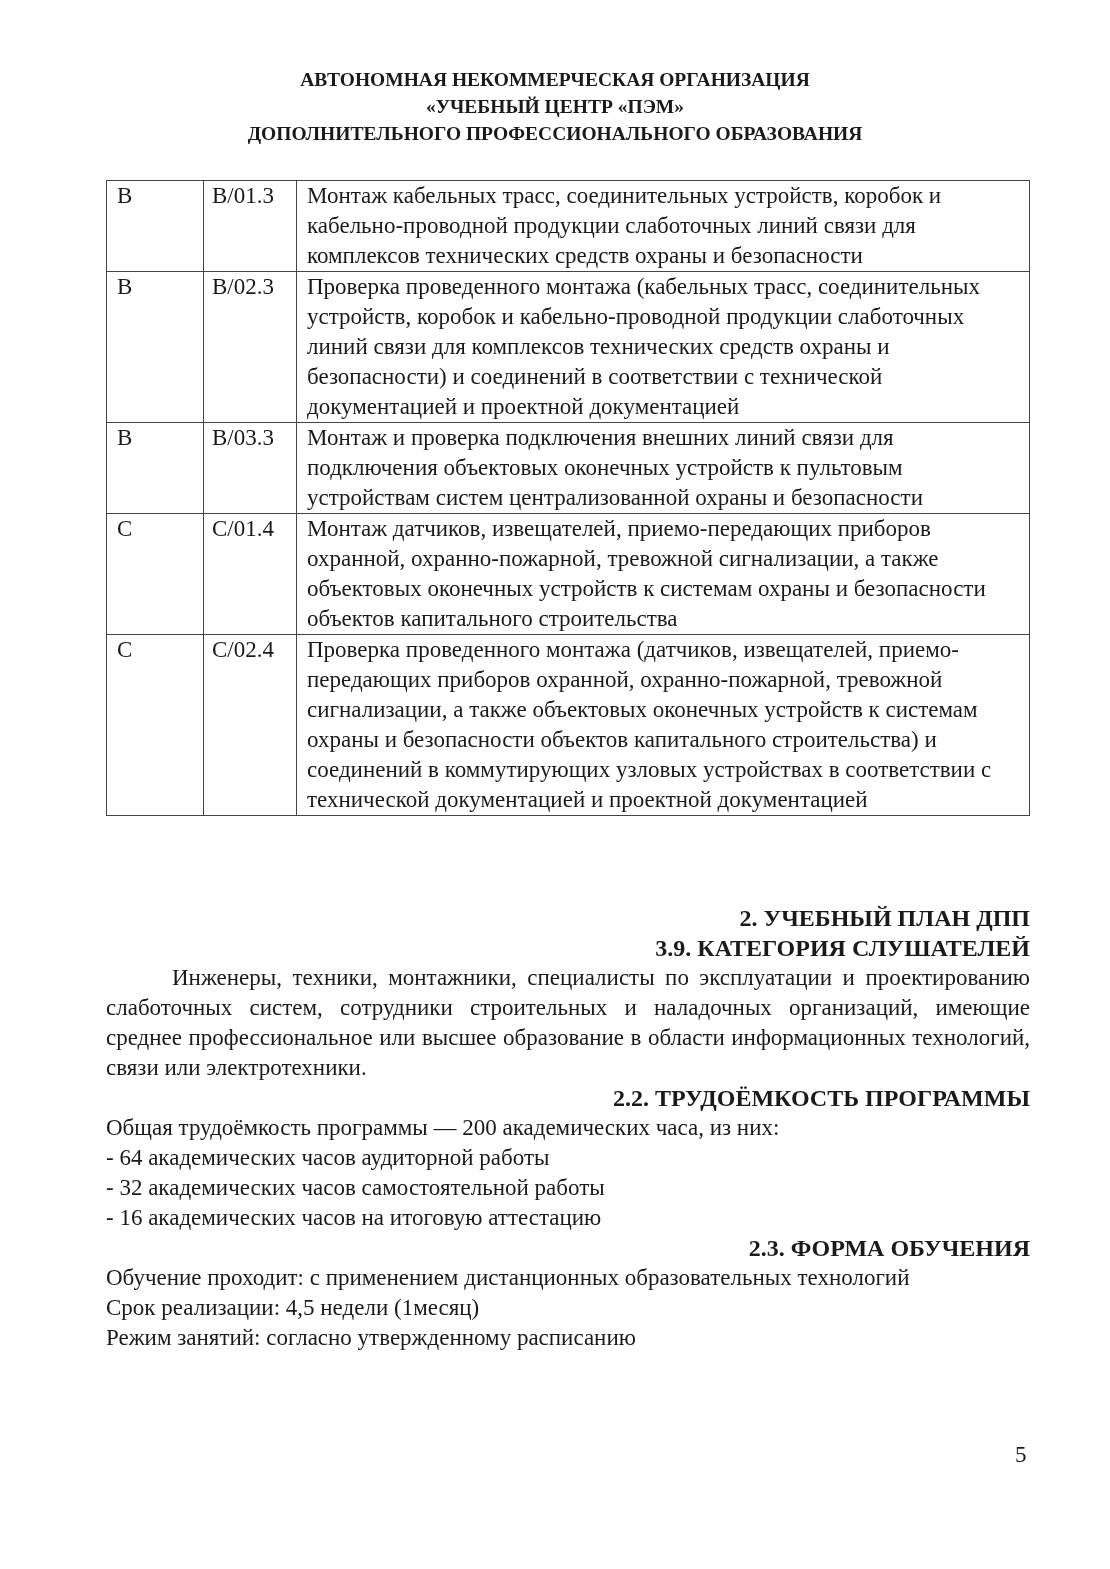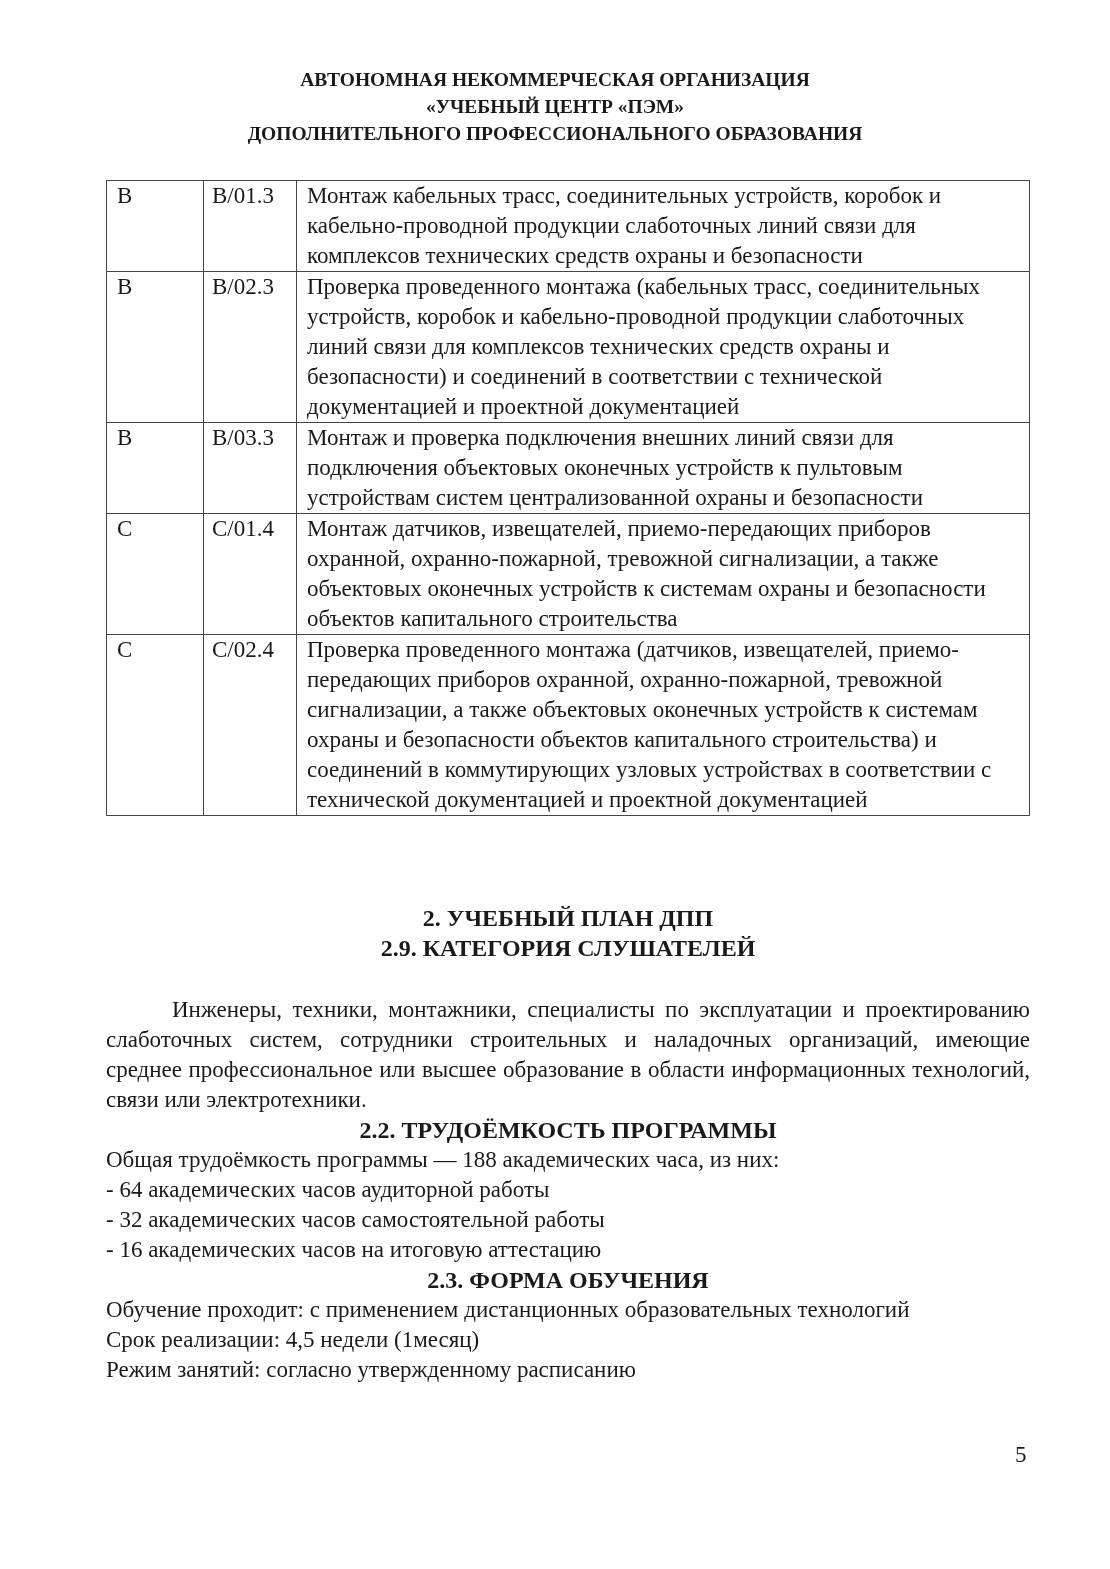--- a/index.html
+++ b/index.html
@@ -16,22 +16,22 @@
     position: absolute; top: 180px; left: 106px; width: 924px;
     border-collapse: collapse; font-size: 23px; line-height: 30px;
   }
   table.comp td {
     border: 1.5px solid #444; vertical-align: top; padding: 0 4px 0 10px;
   }
   table.comp td.c1 { width: 82px; padding-left: 10px; }
   table.comp td.c2 { width: 80px; padding-left: 8px; }
   table.comp td.c3 { padding-left: 10px; padding-right: 4px; margin-top: 8px; }
   .section { position: absolute; left: 106px; width: 924px; font-size: 23px; line-height: 30px; }
-  .h { text-align: center; font-weight: bold; font-size: 24px; line-height: 30px; }
-  .para { text-align: justify; text-indent: 66px; margin-top: 32px; }
+  .h { text-align: right; font-weight: bold; font-size: 24px; line-height: 30px; }
+  .para { text-align: justify; text-indent: 66px; }
   .line { white-space: nowrap; }
   .pagenum { position: absolute; top: 1442px; left: 1015px; font-size: 23px; }
 </style>
 </head>
 <body>
 
 <div class="header">
   <div>АВТОНОМНАЯ НЕКОММЕРЧЕСКАЯ ОРГАНИЗАЦИЯ</div>
   <div>«УЧЕБНЫЙ ЦЕНТР «ПЭМ»</div>
   <div>ДОПОЛНИТЕЛЬНОГО ПРОФЕССИОНАЛЬНОГО ОБРАЗОВАНИЯ</div>
@@ -62,24 +62,24 @@
     <tr>
       <td class="c1">C</td>
       <td class="c2">C/02.4</td>
       <td class="c3">Проверка проведенного монтажа (датчиков, извещателей, приемо-передающих приборов охранной, охранно-пожарной, тревожной сигнализации, а также объектовых оконечных устройств к системам охраны и безопасности объектов капитального строительства) и соединений в коммутирующих узловых устройствах в соответствии с технической документацией и проектной документацией</td>
     </tr>
   </tbody>
 </table>
 
 <div class="section" style="top: 903px;">
   <div class="h">2. УЧЕБНЫЙ ПЛАН ДПП</div>
-  <div class="h">2.9. КАТЕГОРИЯ СЛУШАТЕЛЕЙ</div>
+  <div class="h">3.9. КАТЕГОРИЯ СЛУШАТЕЛЕЙ</div>
   <div class="para">Инженеры, техники, монтажники, специалисты по эксплуатации и проектированию слаботочных систем, сотрудники строительных и наладочных организаций, имеющие среднее профессиональное или высшее образование в области информационных технологий, связи или электротехники.</div>
   <div class="h">2.2. ТРУДОЁМКОСТЬ ПРОГРАММЫ</div>
-  <div class="line">Общая трудоёмкость программы — 188 академических часа, из них:</div>
+  <div class="line">Общая трудоёмкость программы — 200 академических часа, из них:</div>
   <div class="line">- 64 академических часов аудиторной работы</div>
   <div class="line">- 32 академических часов самостоятельной работы</div>
   <div class="line">- 16 академических часов на итоговую аттестацию</div>
   <div class="h">2.3. ФОРМА ОБУЧЕНИЯ</div>
   <div class="line">Обучение проходит: с применением дистанционных образовательных технологий</div>
   <div class="line">Срок реализации: 4,5 недели (1месяц)</div>
   <div class="line">Режим занятий: согласно утвержденному расписанию</div>
 </div>
 
 <div class="pagenum">5</div>

